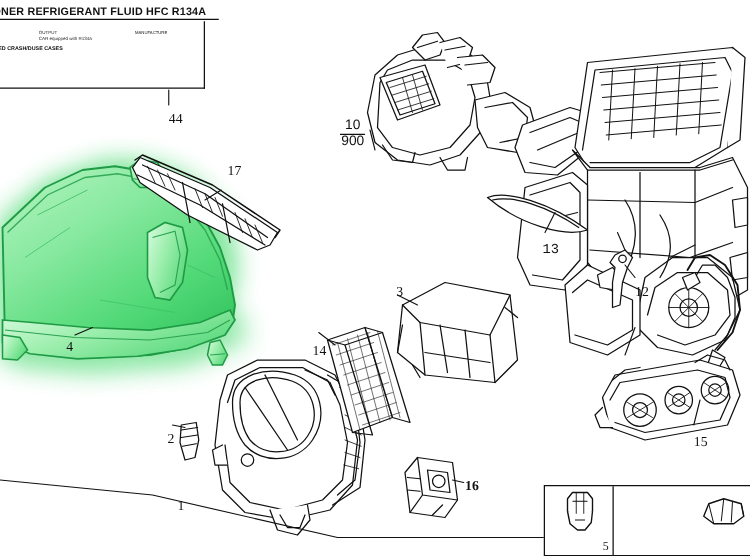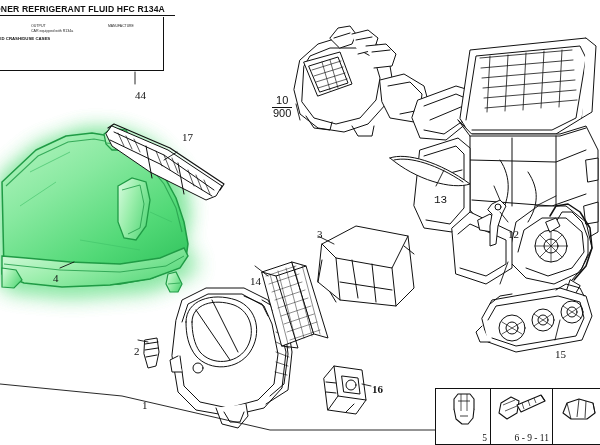--- a/index.html
+++ b/index.html
@@ -417,35 +417,20 @@
           <path d="M18,20 L20,30 L26,35 L32,35 L37,29 L38,20"></path>
           <path d="M22,12 L34,12" stroke-width="0.8"></path>
           <path d="M24,27 L32,27" stroke-width="0.8"></path>
           <path d="M25,5 L25,22" stroke-width="0.7"></path>
           <path d="M31,5 L31,22" stroke-width="0.7"></path>
         </g>
       </svg>
       <span class="cap">5</span>
     </div>
 
-    <div class="parts-cell c2">
-      <svg width="62" height="46" viewBox="0 0 62 46">
-        <g fill="#fff" stroke="#111" stroke-width="1.1" stroke-linejoin="round">
-          <path d="M8,24 L10,14 L20,8 L28,12 L26,24 L16,30 Z"></path>
-          <path d="M26,16 L50,6 L54,12 L30,23 Z"></path>
-          <path d="M50,6 L54,12"></path>
-          <path d="M12,16 L24,11" stroke-width="0.7"></path>
-          <path d="M14,22 L26,17" stroke-width="0.7"></path>
-          <path d="M33,20 L31,14" stroke-width="0.7"></path>
-          <path d="M39,17 L37,11" stroke-width="0.7"></path>
-          <path d="M45,14 L43,9" stroke-width="0.7"></path>
-        </g>
-      </svg>
-      <span class="cap">6 - 9 - 11</span>
-    </div>
 
     <div class="parts-cell c3">
       <svg width="56" height="46" viewBox="0 0 56 46">
         <g fill="#fff" stroke="#111" stroke-width="1.1" stroke-linejoin="round">
           <path d="M10,24 L14,14 L26,10 L40,14 L42,24 L34,30 L18,30 Z"></path>
           <path d="M26,10 L24,28" stroke-width="0.8"></path>
           <path d="M33,12 L32,29" stroke-width="0.8"></path>
           <path d="M14,14 L18,30" stroke-width="0.8"></path>
           <path d="M40,14 L42,24" stroke-width="0.8"></path>
         </g>

